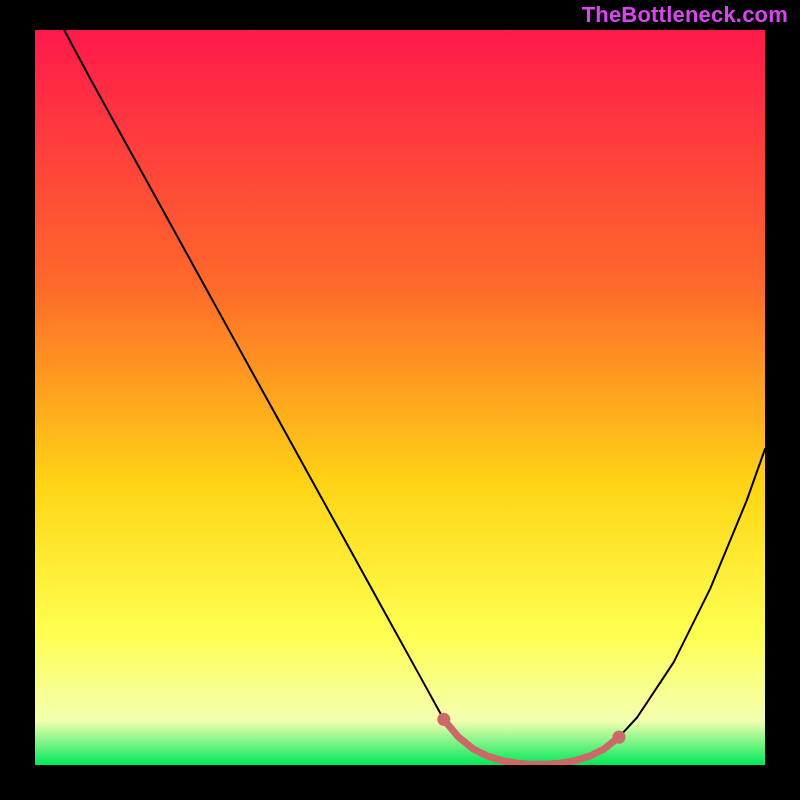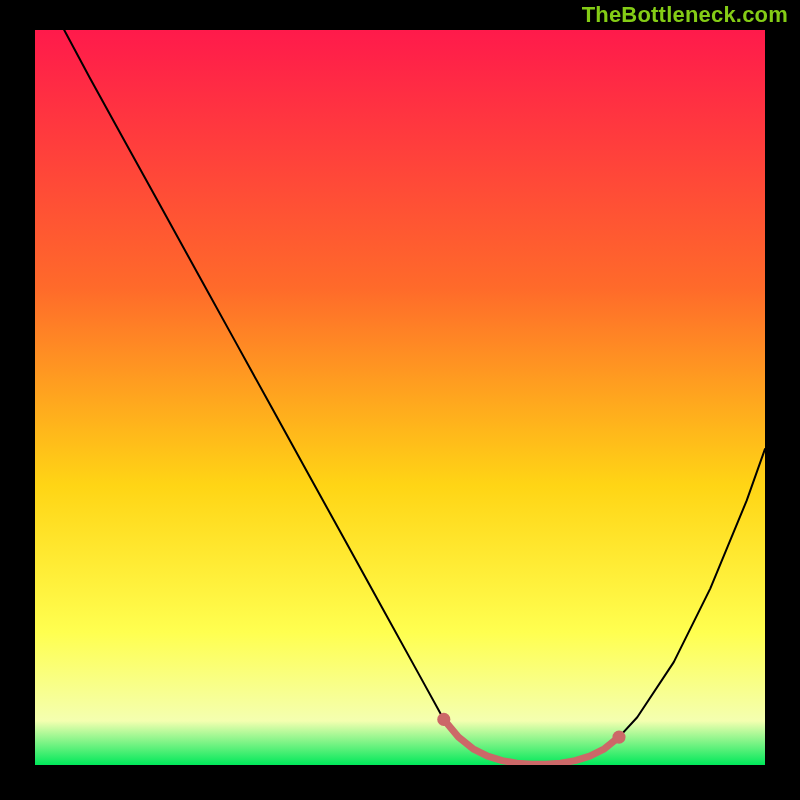--- a/index.html
+++ b/index.html
@@ -14,21 +14,21 @@
   .stage {
     position: relative;
     width: 800px;
     height: 800px;
     background: #000;
   }
   .watermark {
     position: absolute;
     top: 2px;
     right: 12px;
-    color: #84cc16;
+    color: #d946ef;
     font-size: 22px;
     font-weight: 600;
     letter-spacing: 0.2px;
     z-index: 20;
     user-select: none;
   }
   .plot-wrap {
     position: absolute;
     left: 35px;
     top: 30px;

